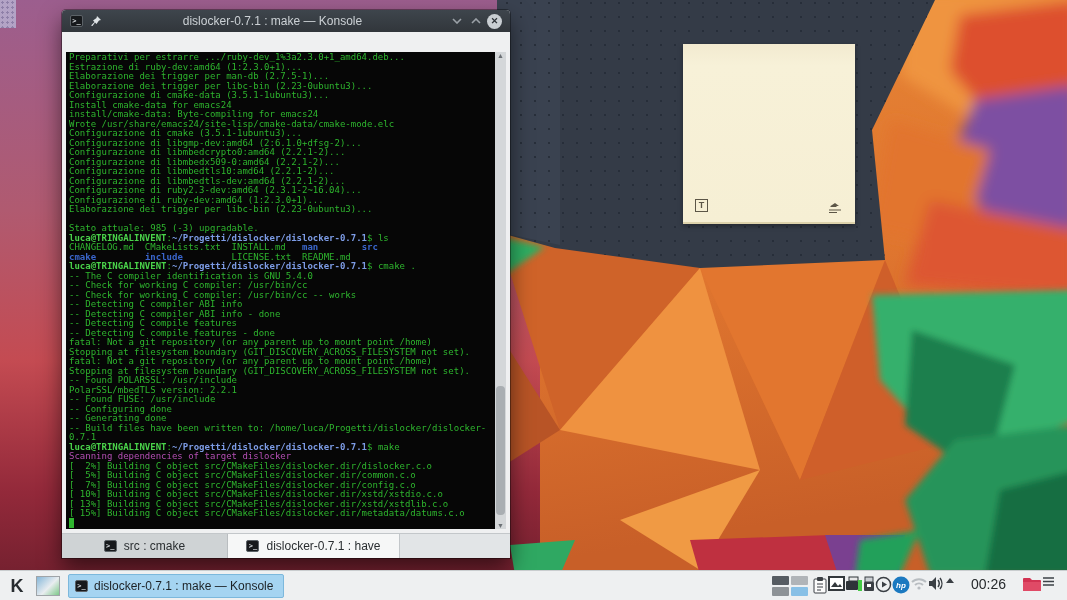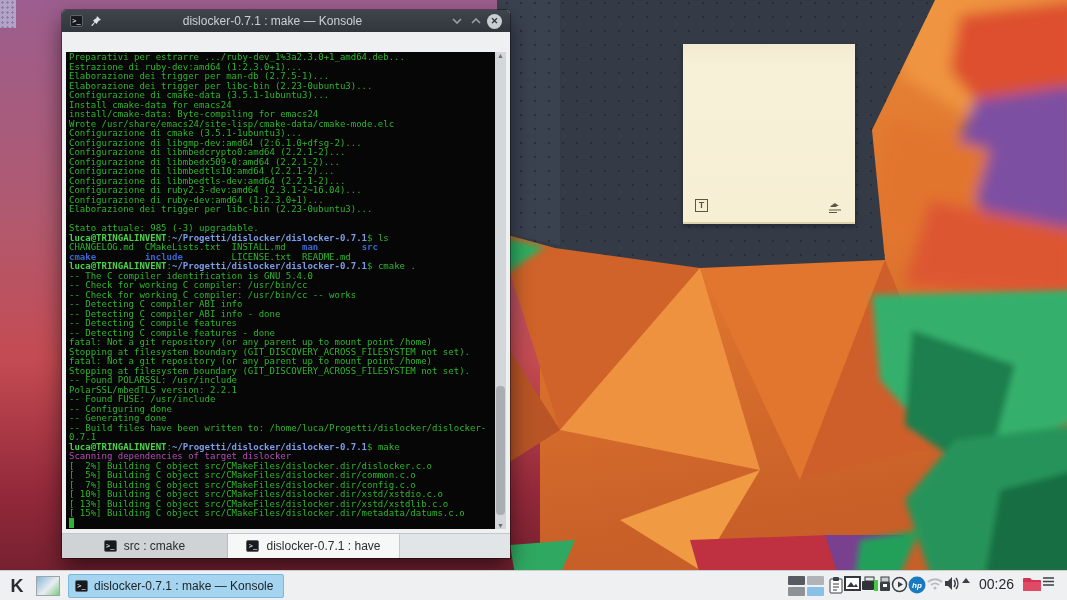--- a/index.html
+++ b/index.html
@@ -83,21 +83,21 @@
   #desktop-preview{width:22px;height:18px;margin-left:6px;border:1px solid #9fa4a8;
     background:linear-gradient(135deg,#86b7d9 0%,#e9edf0 55%,#7ec98a 100%);}
   #task-button{margin-left:8px;height:22px;display:flex;align-items:center;gap:6px;
     background:#a5d4f1;border:1px solid #7cb8dc;border-radius:2px;padding:0 10px 0 6px;}
   #task-button span{font-size:12px;color:#1d2226;white-space:nowrap;}
   #tray{margin-left:auto;display:flex;align-items:flex-start;padding-right:12px;}
   #pager{display:grid;grid-template-columns:17px 17px;grid-template-rows:9px 9px;
     gap:2px;margin-right:4px;}
   #pager div{border-radius:1px;}
   .tray-ico{display:flex;align-items:center;}
-  #clock{font-size:14px;color:#26292c;margin:0 8px;}
+  #clock{font-size:14px;color:#26292c;margin:0 16px;}
 </style>
 </head>
 <body>
 
 <svg id="wallpaper" class="abs" width="1067" height="600" viewBox="0 0 1067 600" preserveAspectRatio="none">
   <defs>
     <linearGradient id="leftg" x1="0" y1="0" x2="0" y2="1">
       <stop offset="0" stop-color="#9c5e8e"></stop>
         <stop offset="0.35" stop-color="#b05a70"></stop>
       <stop offset="0.6" stop-color="#c44b52"></stop>

